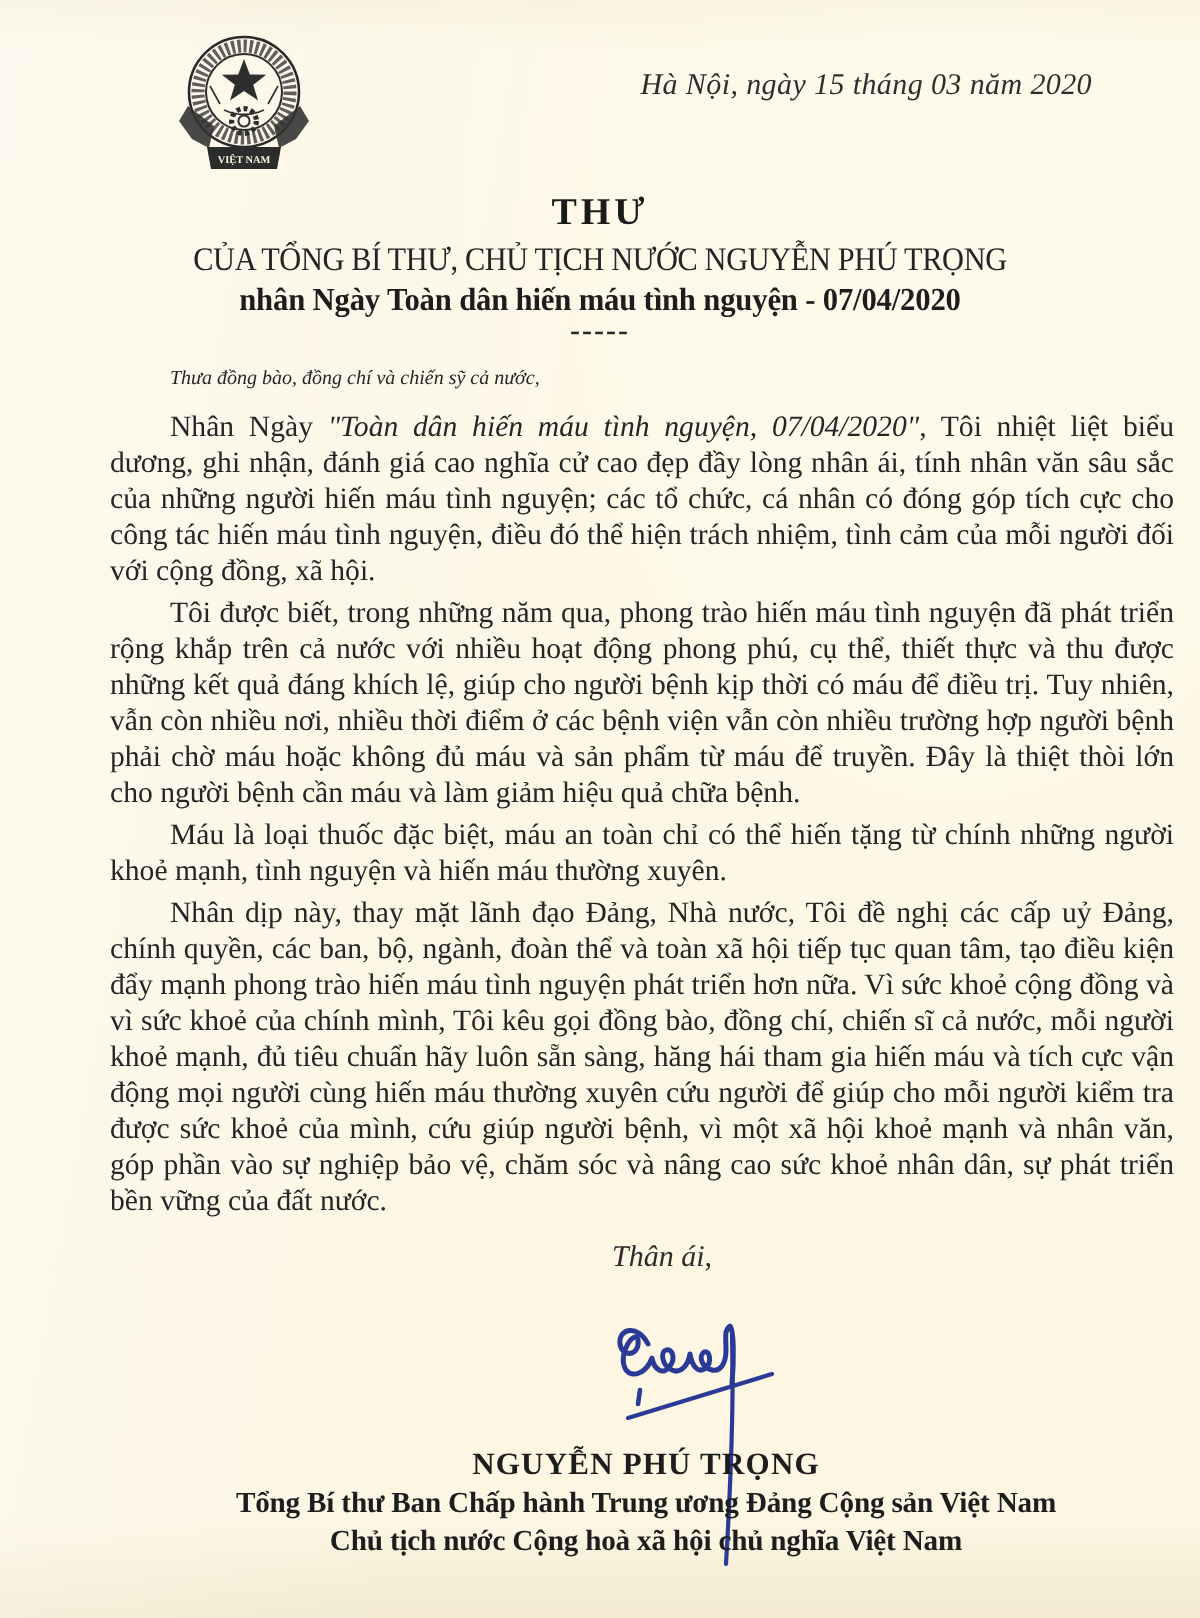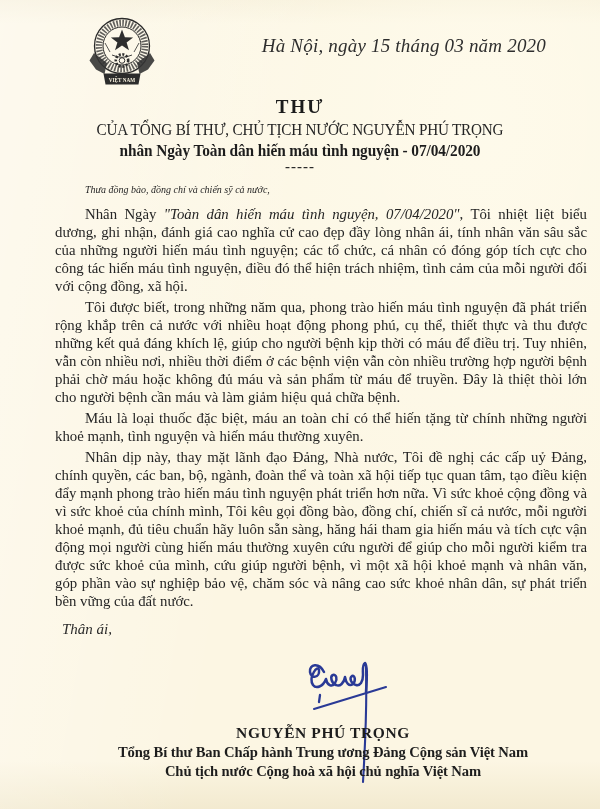--- a/index.html
+++ b/index.html
@@ -11,21 +11,21 @@
       linear-gradient(100deg, rgba(255,255,255,.40), rgba(255,255,255,0) 45%),
       radial-gradient(ellipse at 80% 15%, rgba(255,252,238,.7), rgba(255,252,238,0) 55%),
       linear-gradient(0deg, rgba(231,219,184,.45), rgba(231,219,184,0) 6%),
       linear-gradient(180deg, rgba(240,231,203,.5), rgba(240,231,203,0) 3%);
     font-family:"Liberation Serif","DejaVu Serif",serif;
     color:#262626;
   }
   .emblem { position:absolute; left:83px; top:12px; }
   .dateline {
     position:absolute; top:35px; right:54px;
-    font-style:italic; font-size:19px; color:#2e2e2e; letter-spacing:.2px;
+    font-style:italic; font-size:15px; color:#2e2e2e; letter-spacing:.2px;
   }
   .title-thu {
     position:absolute; top:96px; left:0; width:600px; text-align:center;
     font-weight:bold; font-size:19px; letter-spacing:2px; color:#1b1b1b;
   }
   .from-line {
     position:absolute; top:120px; left:0; width:600px; text-align:center;
     font-size:16.5px; color:#242424; letter-spacing:-.2px;
     transform:scaleX(.92); transform-origin:50% 50%;
     white-space:nowrap;
@@ -41,21 +41,21 @@
     font-size:15px; font-weight:bold; letter-spacing:1px; color:#2a2a2a;
   }
   .letter-body {
     position:absolute; left:55px; top:181px; width:532px;
     font-size:14.8px; line-height:18px; text-align:justify; color:#252525;
   }
   .salutation { font-style:italic; text-indent:30px; margin-bottom:6px; font-size:10px; }
   .para { text-indent:30px; margin-top:3px; }
   .para .it { font-style:italic; }
   .closing {
-    position:absolute; top:621px; left:62px; width:538px; text-align:left;
+    position:absolute; top:621px; left:62px; width:538px; text-align:center;
     font-style:italic; font-size:15px; color:#2b2b2b;
   }
   .signature-svg { position:absolute; left:296px; top:656px; }
   .signoff {
     position:absolute; top:723px; left:23px; width:600px; text-align:center;
     font-weight:bold; color:#1d1d1d;
   }
   .signer-name { font-size:15.5px; letter-spacing:.6px; line-height:20px; }
   .signer-title { font-size:14.6px; line-height:19px; letter-spacing:-.1px; }
 </style>

